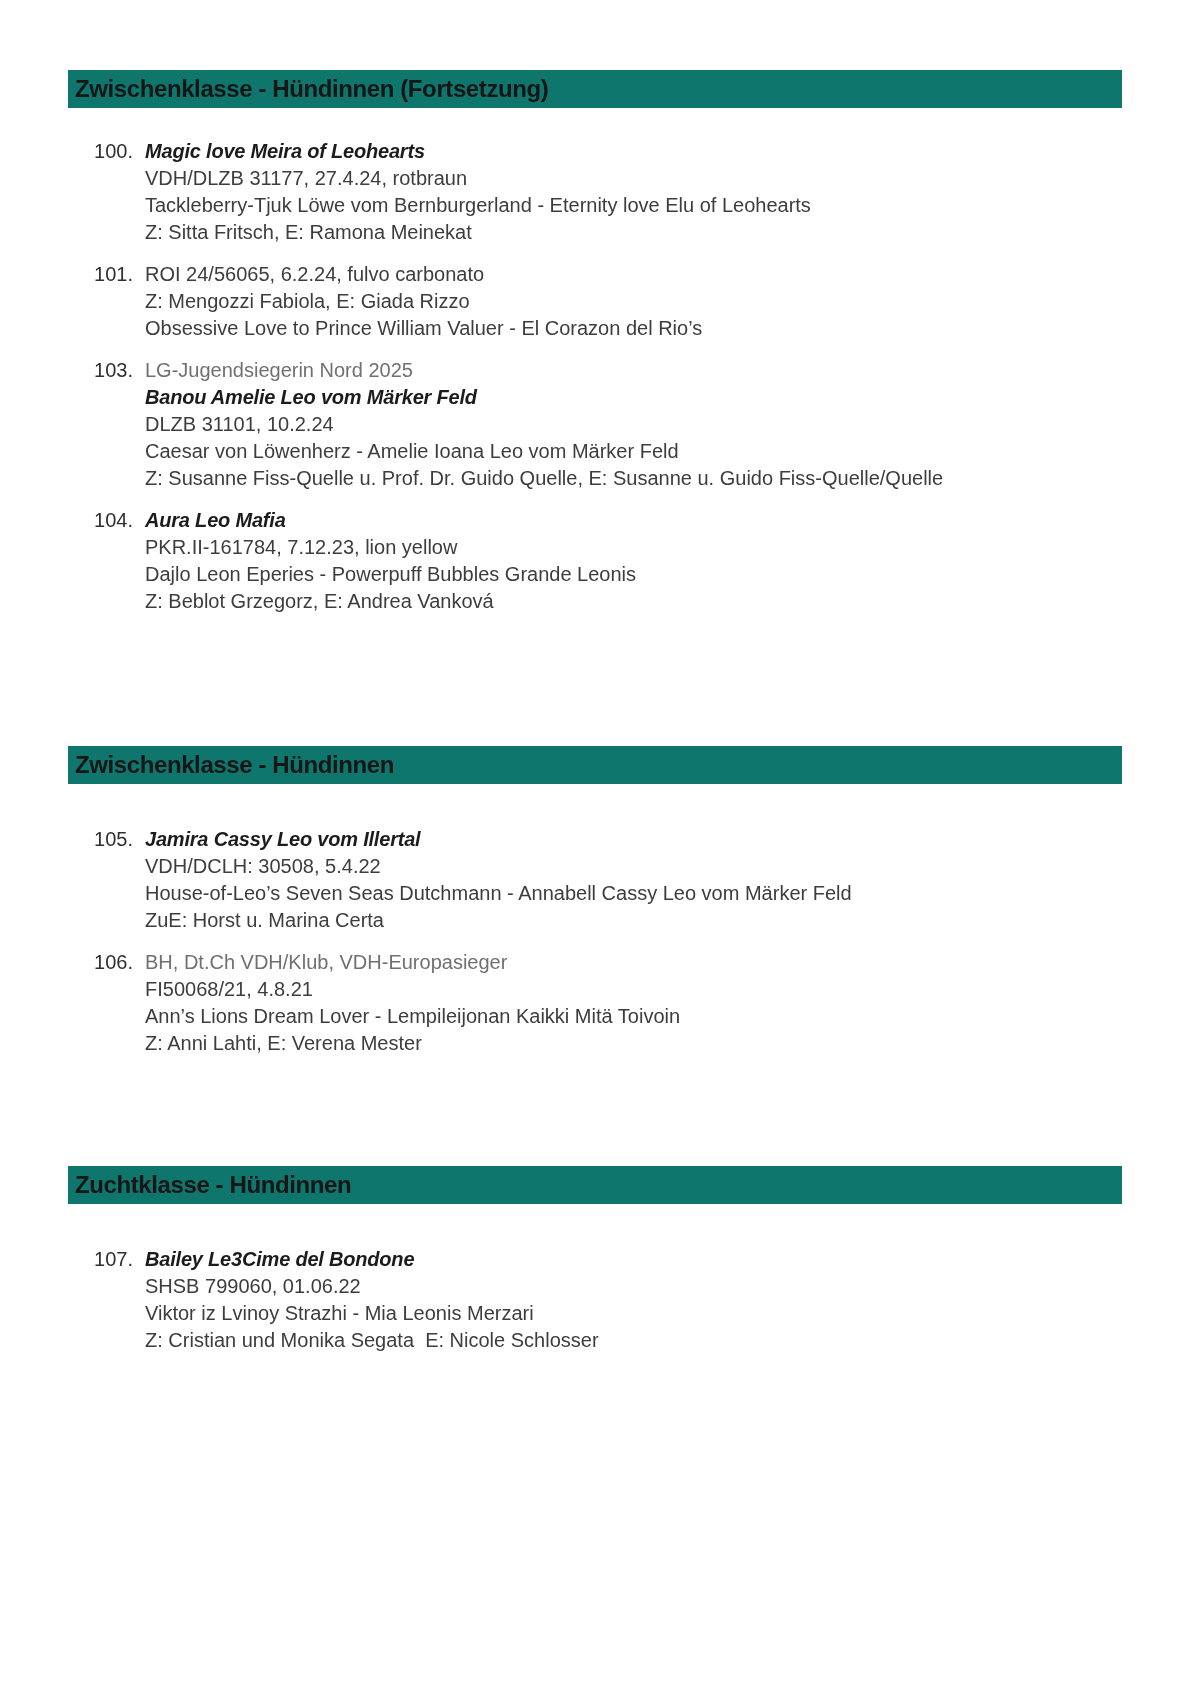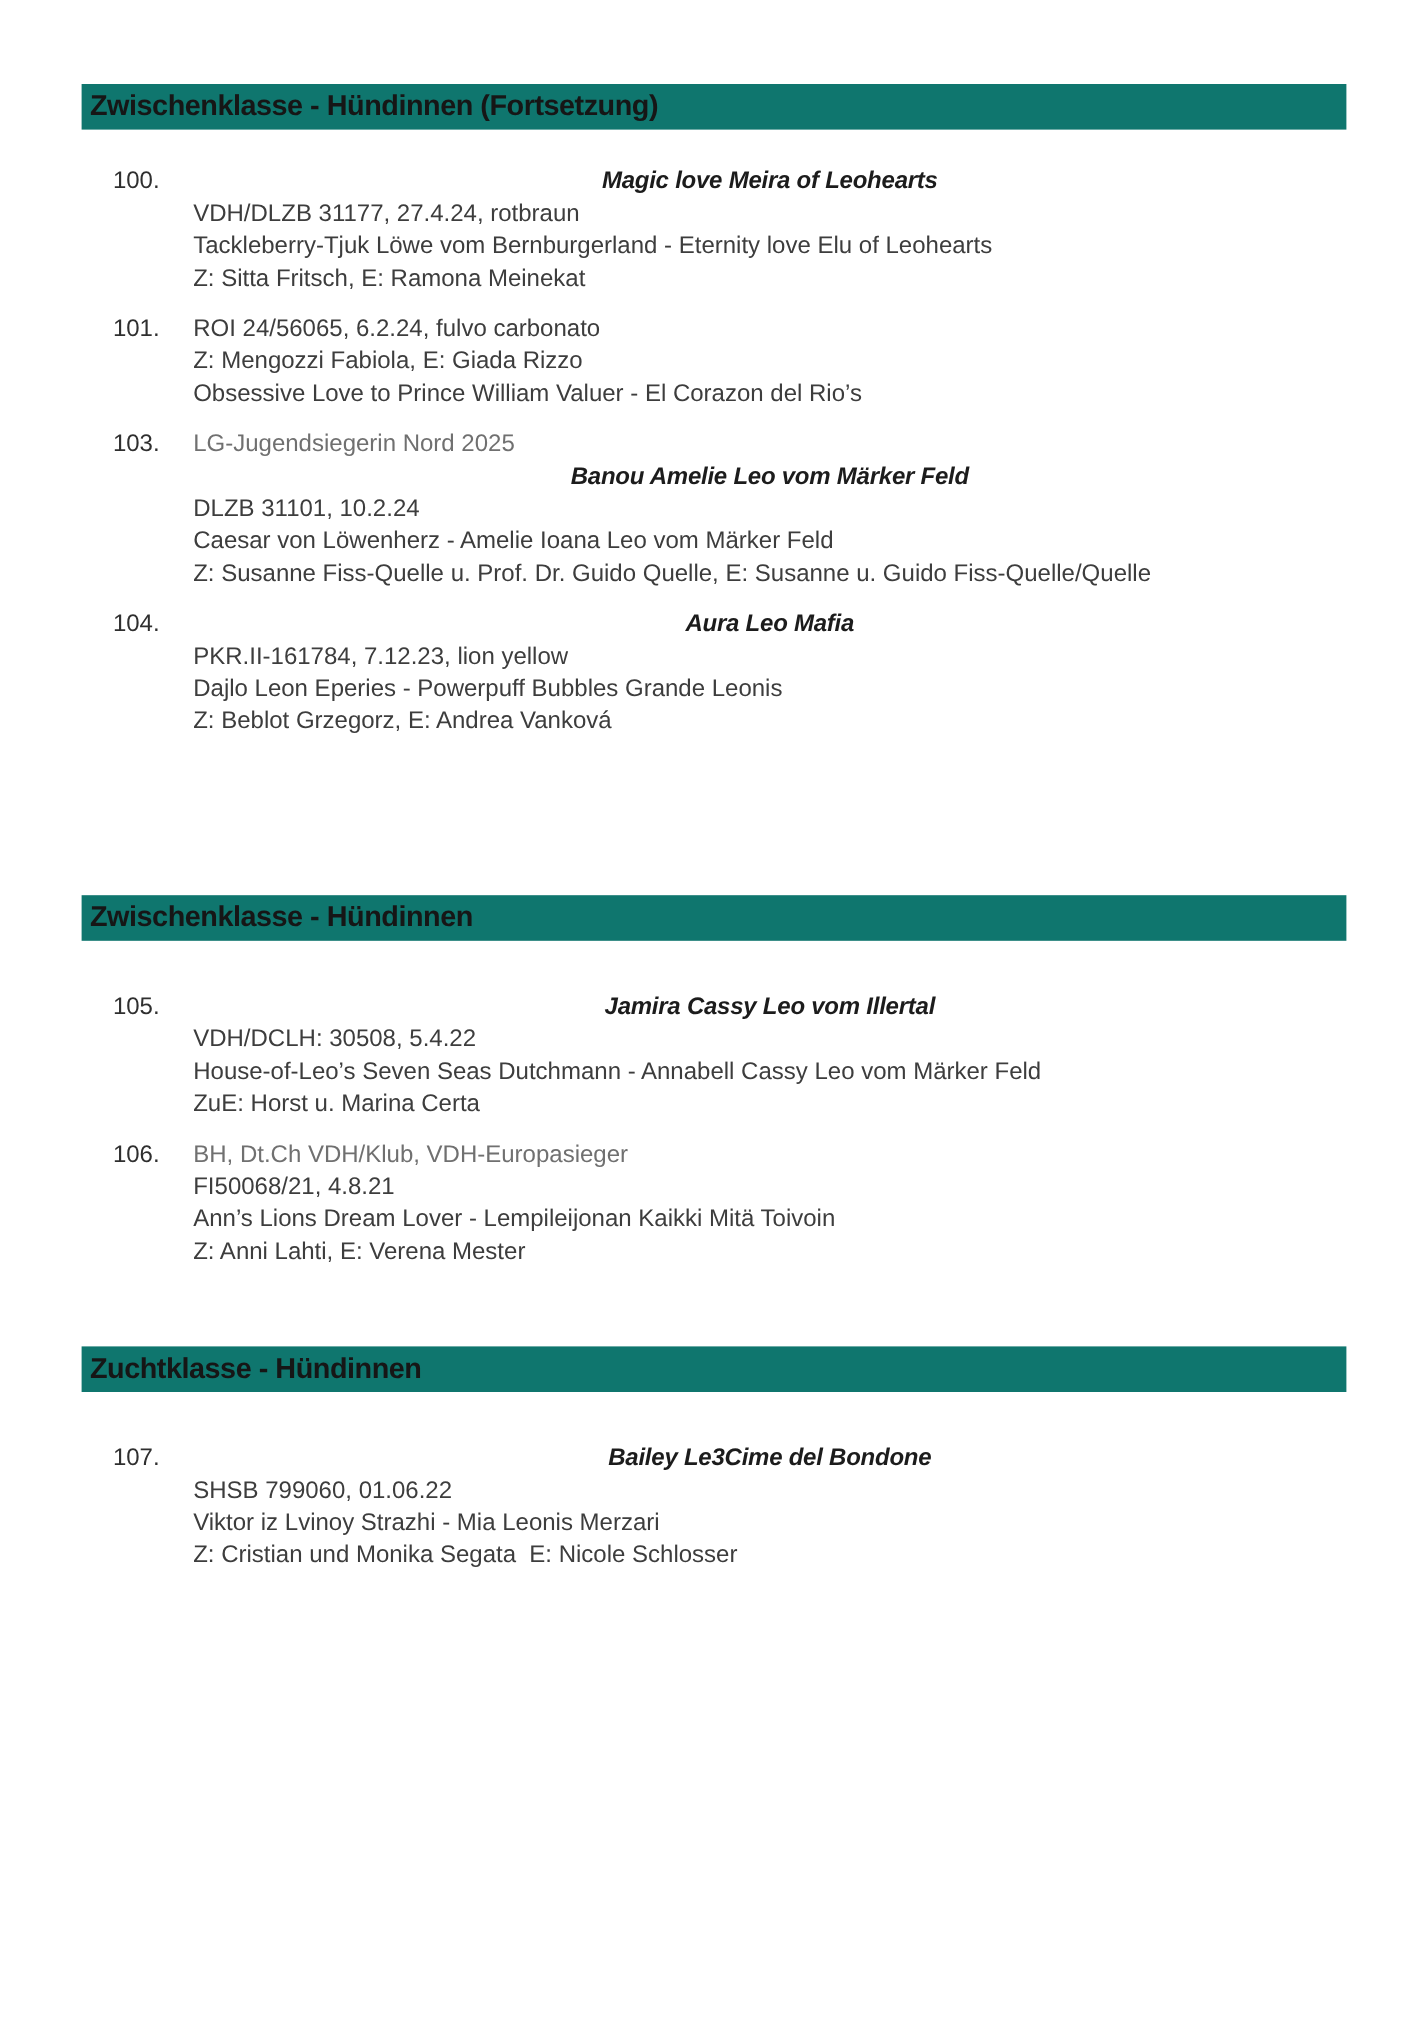--- a/index.html
+++ b/index.html
@@ -11,21 +11,21 @@
     font-family: "Liberation Sans", "DejaVu Sans", sans-serif;
   }
   .page {
     box-sizing: border-box;
     width: 1190px;
     height: 1683px;
     padding: 70px 68px 0 68px;
   }
   .section { margin: 0; }
   .section:nth-of-type(2) { margin-top: 131px; }
-  .section:nth-of-type(3) { margin-top: 65px; }
+  .section:nth-of-type(3) { margin-top: 109px; }
   .section-bar {
     background: #0f766e;
     height: 38px;
     display: flex;
     align-items: center;
     padding-left: 7px;
   }
   .section-title {
     font-size: 24px;
     font-weight: 700;
@@ -33,41 +33,39 @@
     color: #161616;
     white-space: nowrap;
   }
   .entries { padding-top: 30px; }
   .section:nth-of-type(2) .entries,
   .section:nth-of-type(3) .entries { padding-top: 42px; }
   .entry {
     display: grid;
     grid-template-columns: 77px 1fr;
     margin-bottom: 15px;
-    gap: 16px;
   }
   .entry-number {
     text-align: right;
     padding-right: 12px;
     font-size: 20px;
     line-height: 27px;
     color: #2f2f2f;
   }
   .entry-body {
     font-size: 20px;
     line-height: 27px;
     color: #3d3d3d;
   }
   .entry-titles { color: #707070; }
   .entry-name {
     font-weight: 700;
     font-style: italic;
     color: #1c1c1c;
     letter-spacing: -0.2px;
-    text-align: center;
   }
   .entry-line { white-space: pre-wrap; }
 </style>
 </head>
 <body>
 
 <div class="page" id="sections-root">
   <section class="section">
     <header class="section-bar">
       <div class="section-title">Zwischenklasse - Hündinnen (Fortsetzung)</div>

